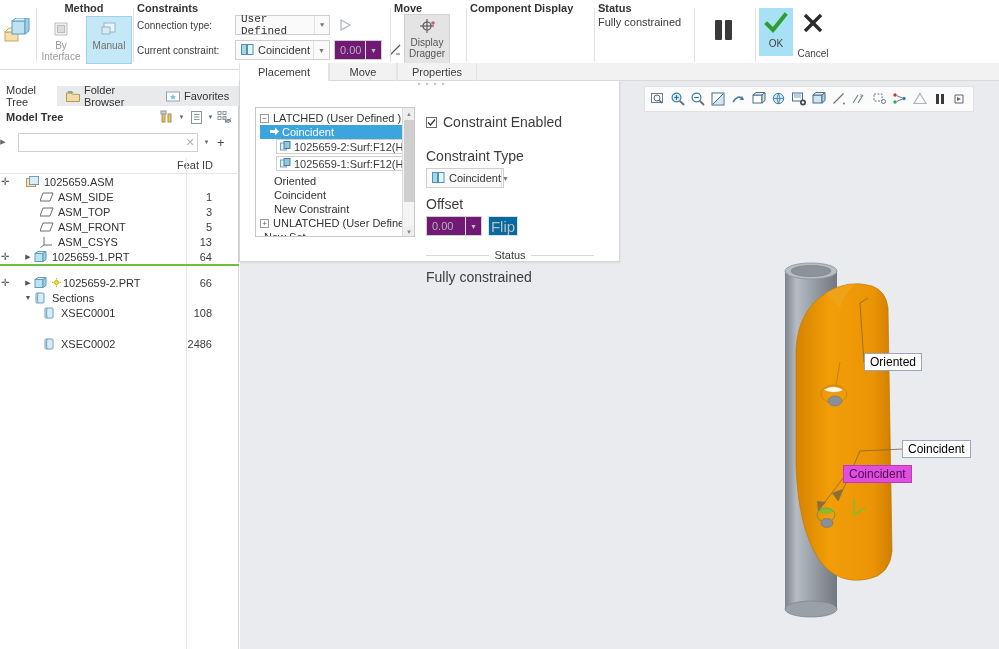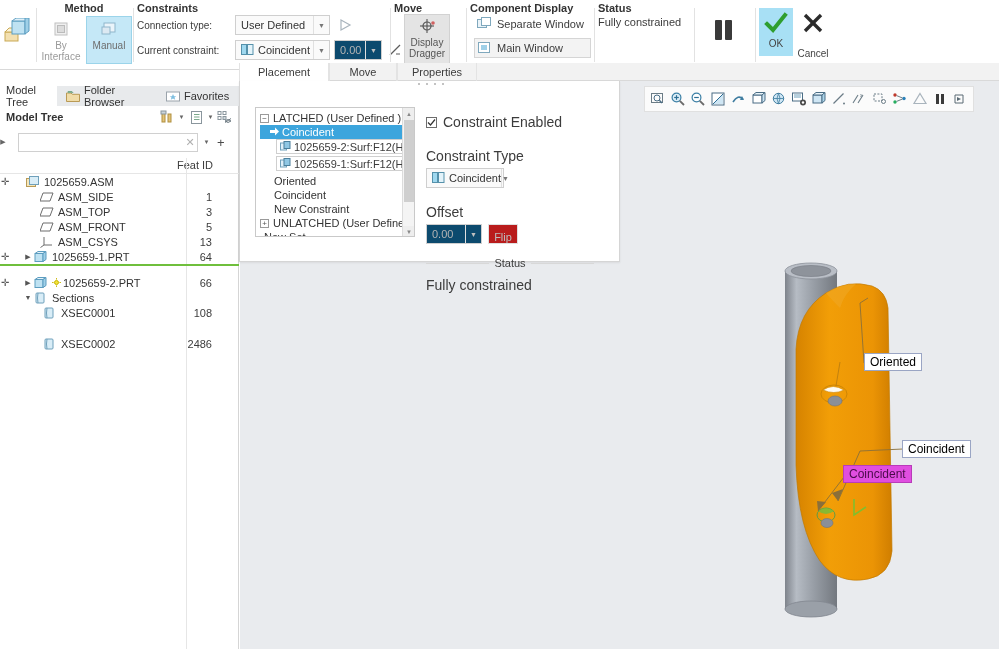--- a/index.html
+++ b/index.html
@@ -42,21 +42,21 @@
   .fld-label { font-size:10px; color:#3c3c3c; width:98px; }
   .combo {
     height:20px; border:1px solid #cfcfcf; background:#fafafa;
     display:flex; align-items:center; padding:0 0 0 5px;
     font-size:11px; color:#333;
   }
   .combo .arrow {
     width:16px; height:18px; display:flex; align-items:center; justify-content:center;
     border-left:1px solid #e0e0e0; margin-left:auto; color:#777; font-size:7px;
   }
-  .combo.disabled { color:#b4b4b4; background:#0c4a6e;align-items:center; }
+  .combo.disabled { color:#b4b4b4; background:#701a75;align-items:center; }
   .combo.disabled .arrow { color:#c0c0c0; }
 
   .icn-btn { width:20px; height:20px; display:flex; align-items:center; justify-content:center; }
 
   
   .move-btn {
     display:flex; flex-direction:column; align-items:center; justify-content:flex-start;
     width:46px; height:52px; padding-top:3px; background:#e4e4e4;
     border:1px solid #d2d2d2; font-size:10px; line-height:11px; color:#555; text-align:center;
   }
@@ -230,21 +230,21 @@
       </div>
     </div>
 
     <div class="rb-sep" style="left:133px;"></div>
 
     <div class="rb-group" style="left:137px; width:250px;">
       <div class="rb-title">Constraints</div>
       <div style="position:absolute; left:0; top:14px;">
         <div class="fld-row">
           <span class="fld-label">Connection type:</span>
-          <div class="combo" style="width:95px;">
+          <div class="combo" style="width:95px;font-family:Liberation Mono, monospace;">
             <span>User Defined</span>
             <span class="arrow">▼</span>
           </div>
           <span class="icn-btn" style="margin-left:6px;">
             <svg width="16" height="16" viewBox="0 0 16 16">
               <polygon points="3,3 12,8 3,13" fill="none" stroke="#a9b4bd" stroke-width="1.2"></polygon>
             </svg>
           </span>
         </div>
         <div class="fld-row">
@@ -290,40 +290,20 @@
           <span>Display</span>
           <span>Dragger</span>
         </div>
       </div>
     </div>
 
     <div class="rb-sep" style="left:466px;"></div>
 
     <div class="rb-group" style="left:470px; width:122px;">
       <div class="rb-title">Component Display</div>
-      <div style="position:absolute; left:4px; top:14px;">
-        <div class="cd-btn">
-          <span class="glyph">
-            <svg width="15" height="13" viewBox="0 0 15 13">
-              <rect x="0.5" y="2.5" width="9" height="8" fill="#eaf3f8" stroke="#7fa8bd"></rect>
-              <rect x="4.5" y="0.5" width="9" height="8" fill="#ffffff" stroke="#7fa8bd"></rect>
-            </svg>
-          </span>
-          <span>Separate Window</span>
-        </div>
-        <div class="cd-btn boxed" style="margin-top:4px;">
-          <span class="glyph">
-            <svg width="15" height="13" viewBox="0 0 15 13">
-              <rect x="1.5" y="1.5" width="11" height="10" fill="#ffffff" stroke="#7fa8bd"></rect>
-              <rect x="4" y="4" width="6" height="5" fill="#9fd0e8"></rect>
-            </svg>
-          </span>
-          <span>Main Window</span>
-        </div>
-      </div>
     </div>
 
     <div class="rb-sep" style="left:594px;"></div>
 
     <div class="rb-group" style="left:598px; width:94px;">
       <div class="rb-title">Status</div>
       <div class="status-text" style="position:absolute; left:0; top:16px;">Fully constrained</div>
     </div>
 
     <div class="rb-sep" style="left:694px;"></div>
@@ -837,28 +817,28 @@
         <span style="margin-right:4px;">
           <svg width="13" height="11" viewBox="0 0 13 11">
             <rect x="0.5" y="0.5" width="5" height="10" fill="#9fd8ef" stroke="#5591ab"></rect>
             <rect x="6.5" y="0.5" width="5.5" height="10" fill="#e3f3fa" stroke="#5591ab"></rect>
           </svg>
         </span>
         <span>Coincident</span>
         <span class="arrow">▼</span>
       </div>
 
-      <div class="sec-label" style="margin-top:16px;">Offset</div>
+      <div class="sec-label" style="margin-top:8px;">Offset</div>
       <div style="display:flex; align-items:center; margin-top:4px;">
         <div class="combo disabled" style="width:56px;">
           <span>0.00</span>
           <span class="arrow">▼</span>
         </div>
-        <div style="margin-left:6px; width:30px; height:20px; border:1px solid #e0e0e0; background:#b91c1c;
-                    display:flex; align-items:flex-end; justify-content:center; color:#bdbdbd; font-size:11px;">
+        <div style="margin-left:6px; width:30px; height:20px; border:1px solid #e0e0e0; background:#0369a1;
+                    display:flex; align-items:flex-end; justify-content:center; color:#bdbdbd; font-size:15px;">
           <span>Flip</span>
         </div>
       </div>
 
       <div class="hr-status" style="margin-top:13px;">
         <span class="line"></span>
         <span class="cap">Status</span>
         <span class="line"></span>
       </div>
 

